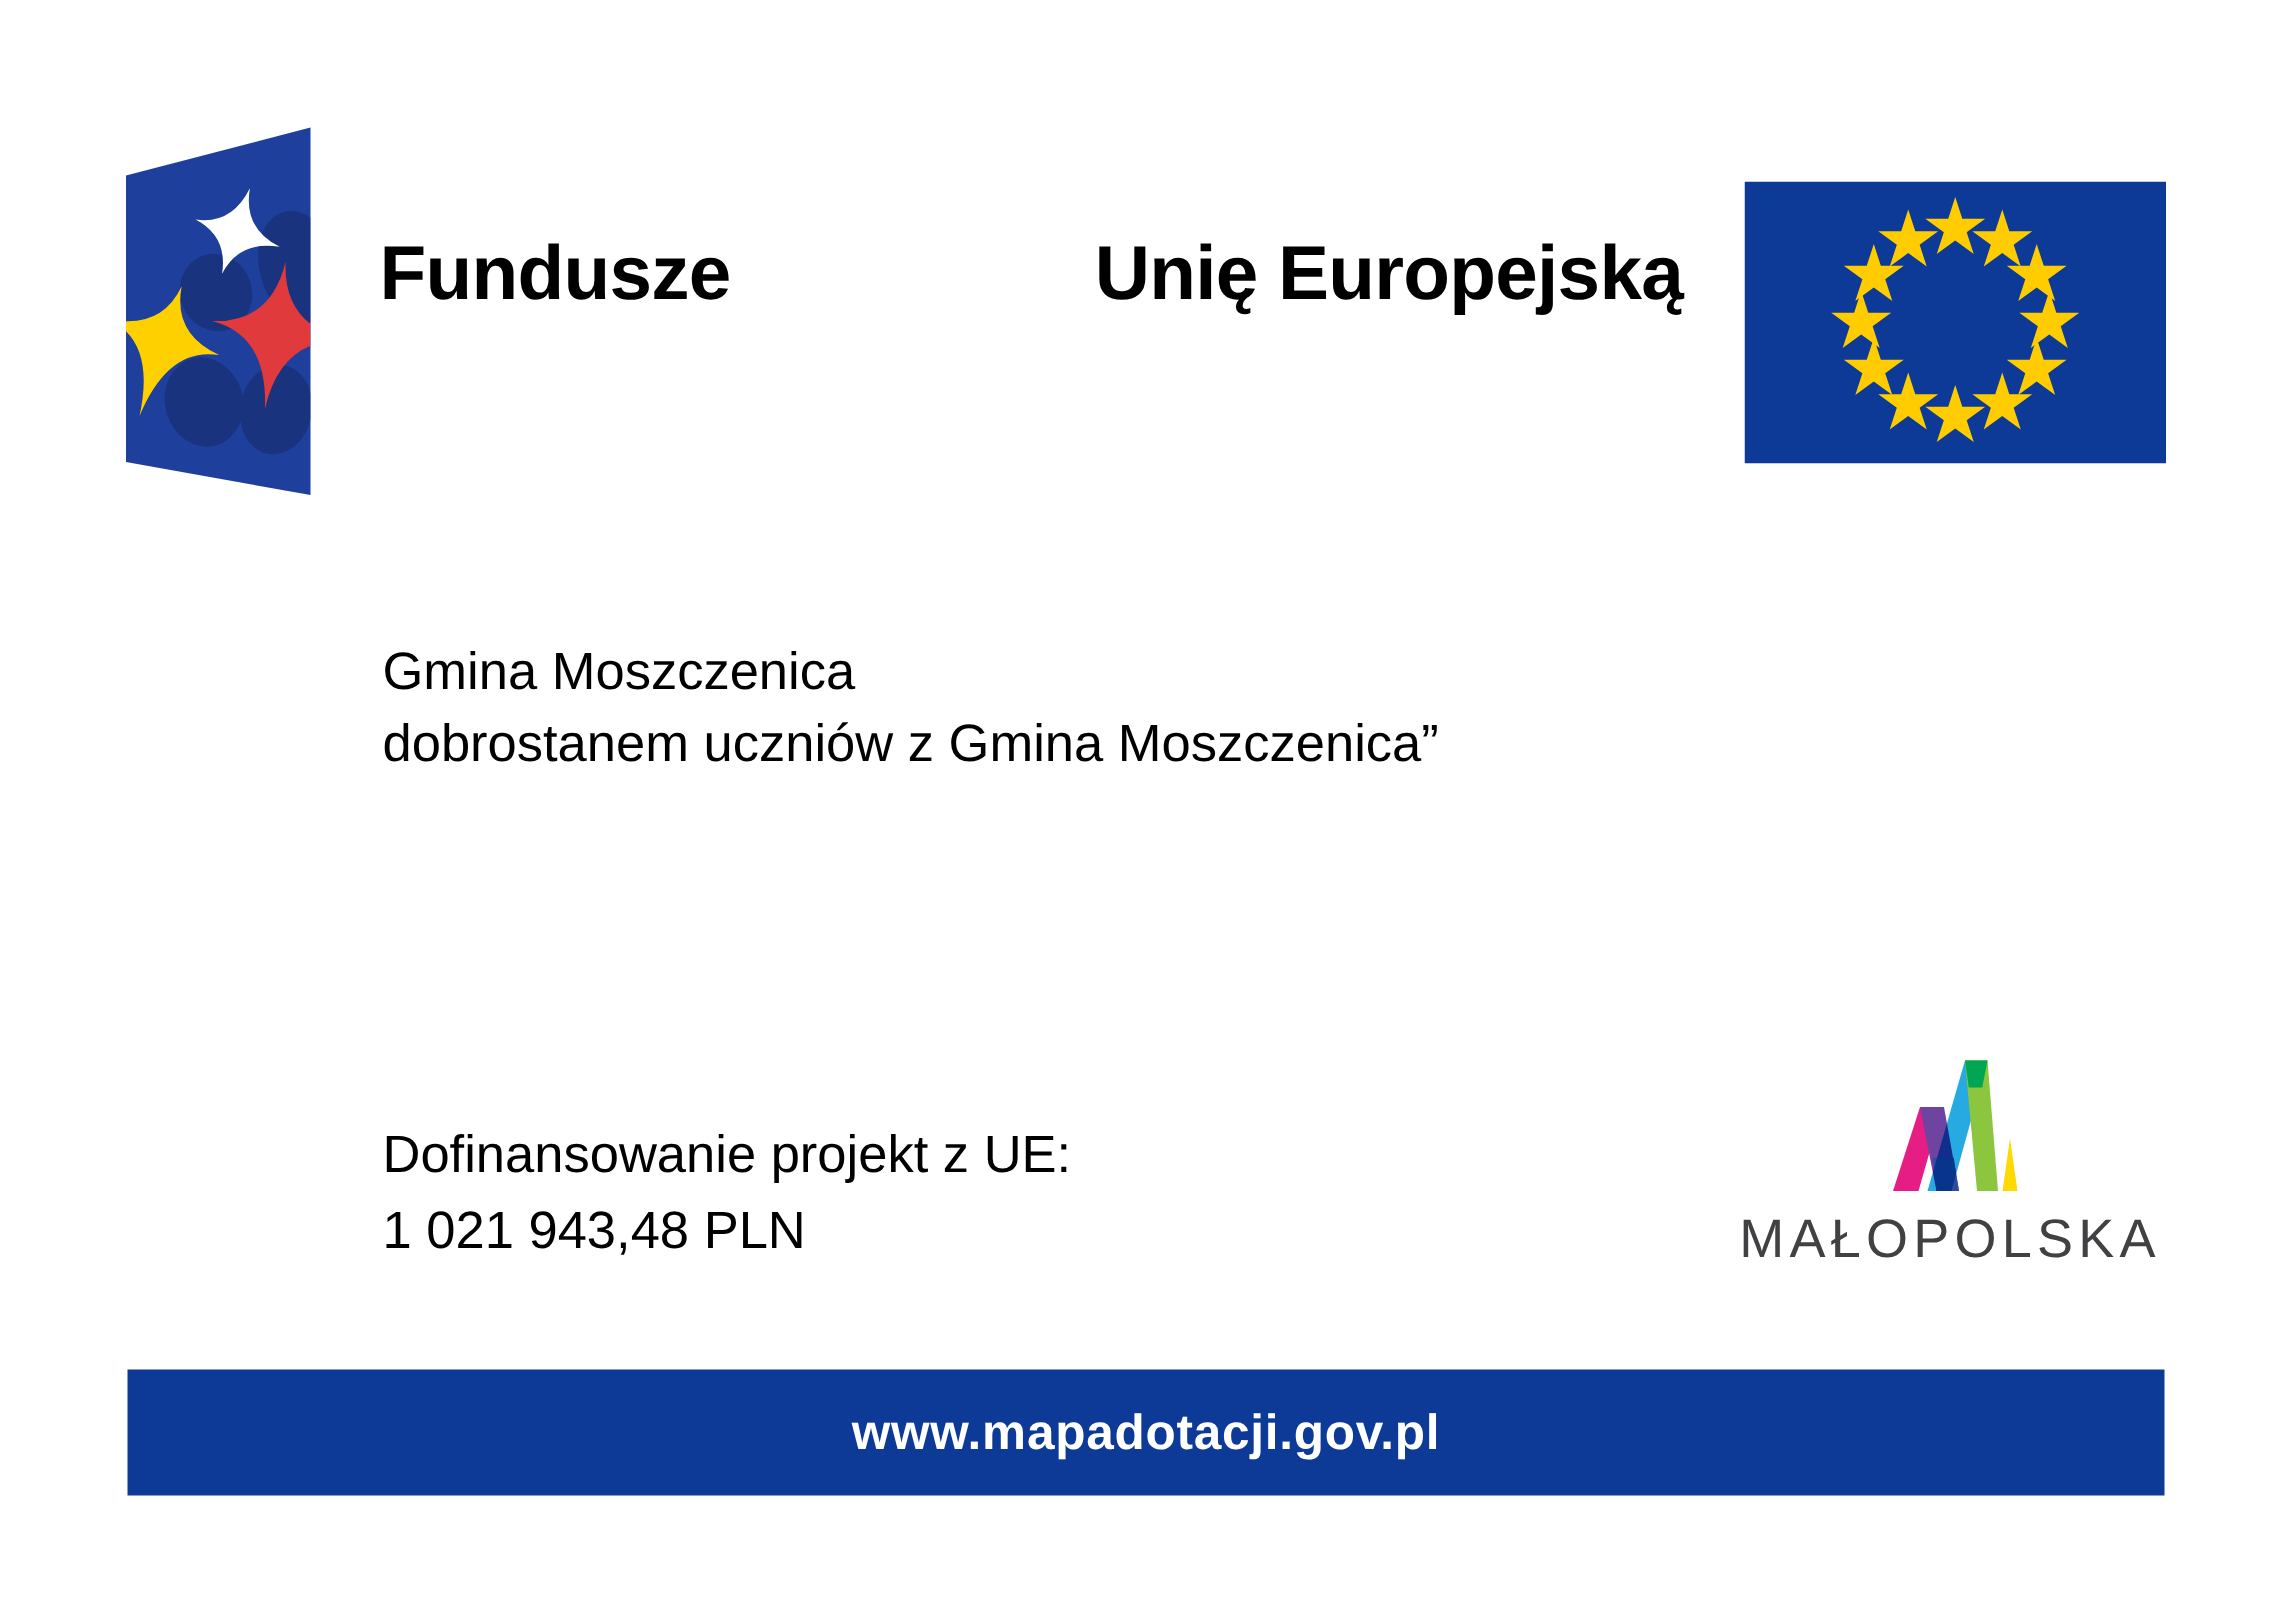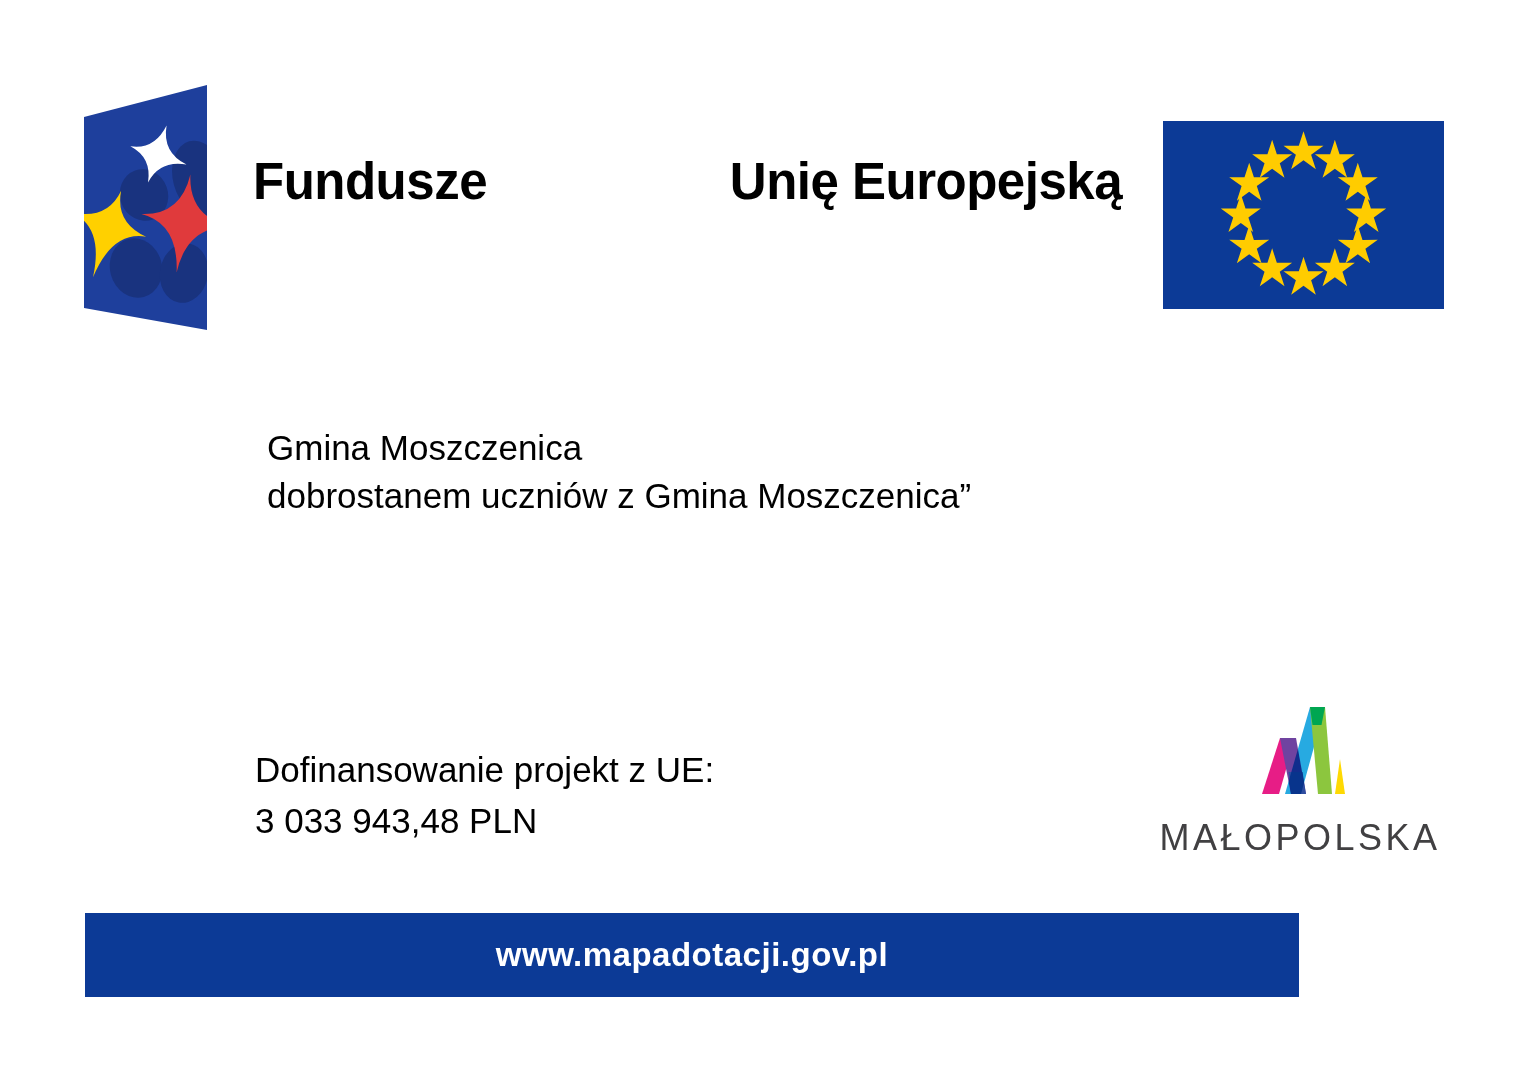--- a/index.html
+++ b/index.html
@@ -17,33 +17,33 @@
   .title-right{right:405px;text-align:right;}
   
   .fe-logo{position:absolute;left:84px;top:83px;width:124px;height:249px;}
   .eu-flag{position:absolute;left:1163px;top:121px;width:281px;height:188px;}
   
   .bodyblock{
     position:absolute;left:255px;color:#000;font-size:35px;line-height:48px;
     font-weight:400;white-space:nowrap;
   }
   .bodyblock span{display:block;}
-  .project-text{top:424px;margin-left:12px;}
+  .project-text{top:424px;}
   .funding-text{top:744px;line-height:51px;}
   
   .malopolska{position:absolute;left:1140px;top:702px;width:320px;text-align:center;}
   .malopolska-m{display:block;margin:0 auto;width:90px;height:92px;}
   .malopolska-word{
-    margin-top:23px;color:#414042;font-size:36px;font-weight:400;
+    margin-top:11px;color:#414042;font-size:36px;font-weight:400;
     letter-spacing:3.5px;white-space:nowrap;
   }
   .blend-multiply{mix-blend-mode:multiply;}
   
   .footer-bar{
-    position:absolute;left:85px;top:913px;width:1214px;height:84px;
+    position:absolute;left:85px;top:913px;width:1358px;height:84px;
     background:#0c3a96;display:flex;align-items:center;justify-content:center;
   }
   .footer-url{color:#ffffff;font-size:33px;font-weight:700;letter-spacing:0.5px;}
 </style>
 </head>
 <body>
 
 <div class="poster">
 
   <svg class="fe-logo" viewBox="0 0 124 249" aria-hidden="true">
@@ -91,21 +91,21 @@
     <use href="#eustar" x="109.15" y="39.7"></use>
   </svg>
 
   <div class="bodyblock project-text">
     <span>Gmina Moszczenica</span>
     <span>dobrostanem uczniów z Gmina Moszczenica”</span>
   </div>
 
   <div class="bodyblock funding-text">
     <span>Dofinansowanie projekt z UE:</span>
-    <span>3 033 943,48 PLN</span>
+    <span>1 021 943,48 PLN</span>
   </div>
 
   <div class="malopolska">
     <svg class="malopolska-m" viewBox="0 0 90 92" aria-hidden="true">
       <polygon points="7,92 24,92 40,36 25,36" fill="#e71d86"></polygon>
       <polygon points="25,36 41,36 51,92 36,92" fill="#6f43a0"></polygon>
       <polygon points="33.5,70 47.5,70 51,92 36,92" fill="#2e4d9f"></polygon>
       <polygon class="blend-multiply" points="30,92 46,92 70,5 55,5" fill="#27aae1"></polygon>
       <polygon points="55,5 70,5 77,92 63,92" fill="#8cc63e"></polygon>
       <polygon points="55,5 70,5 66.5,23 57.5,23" fill="#00a651"></polygon>

